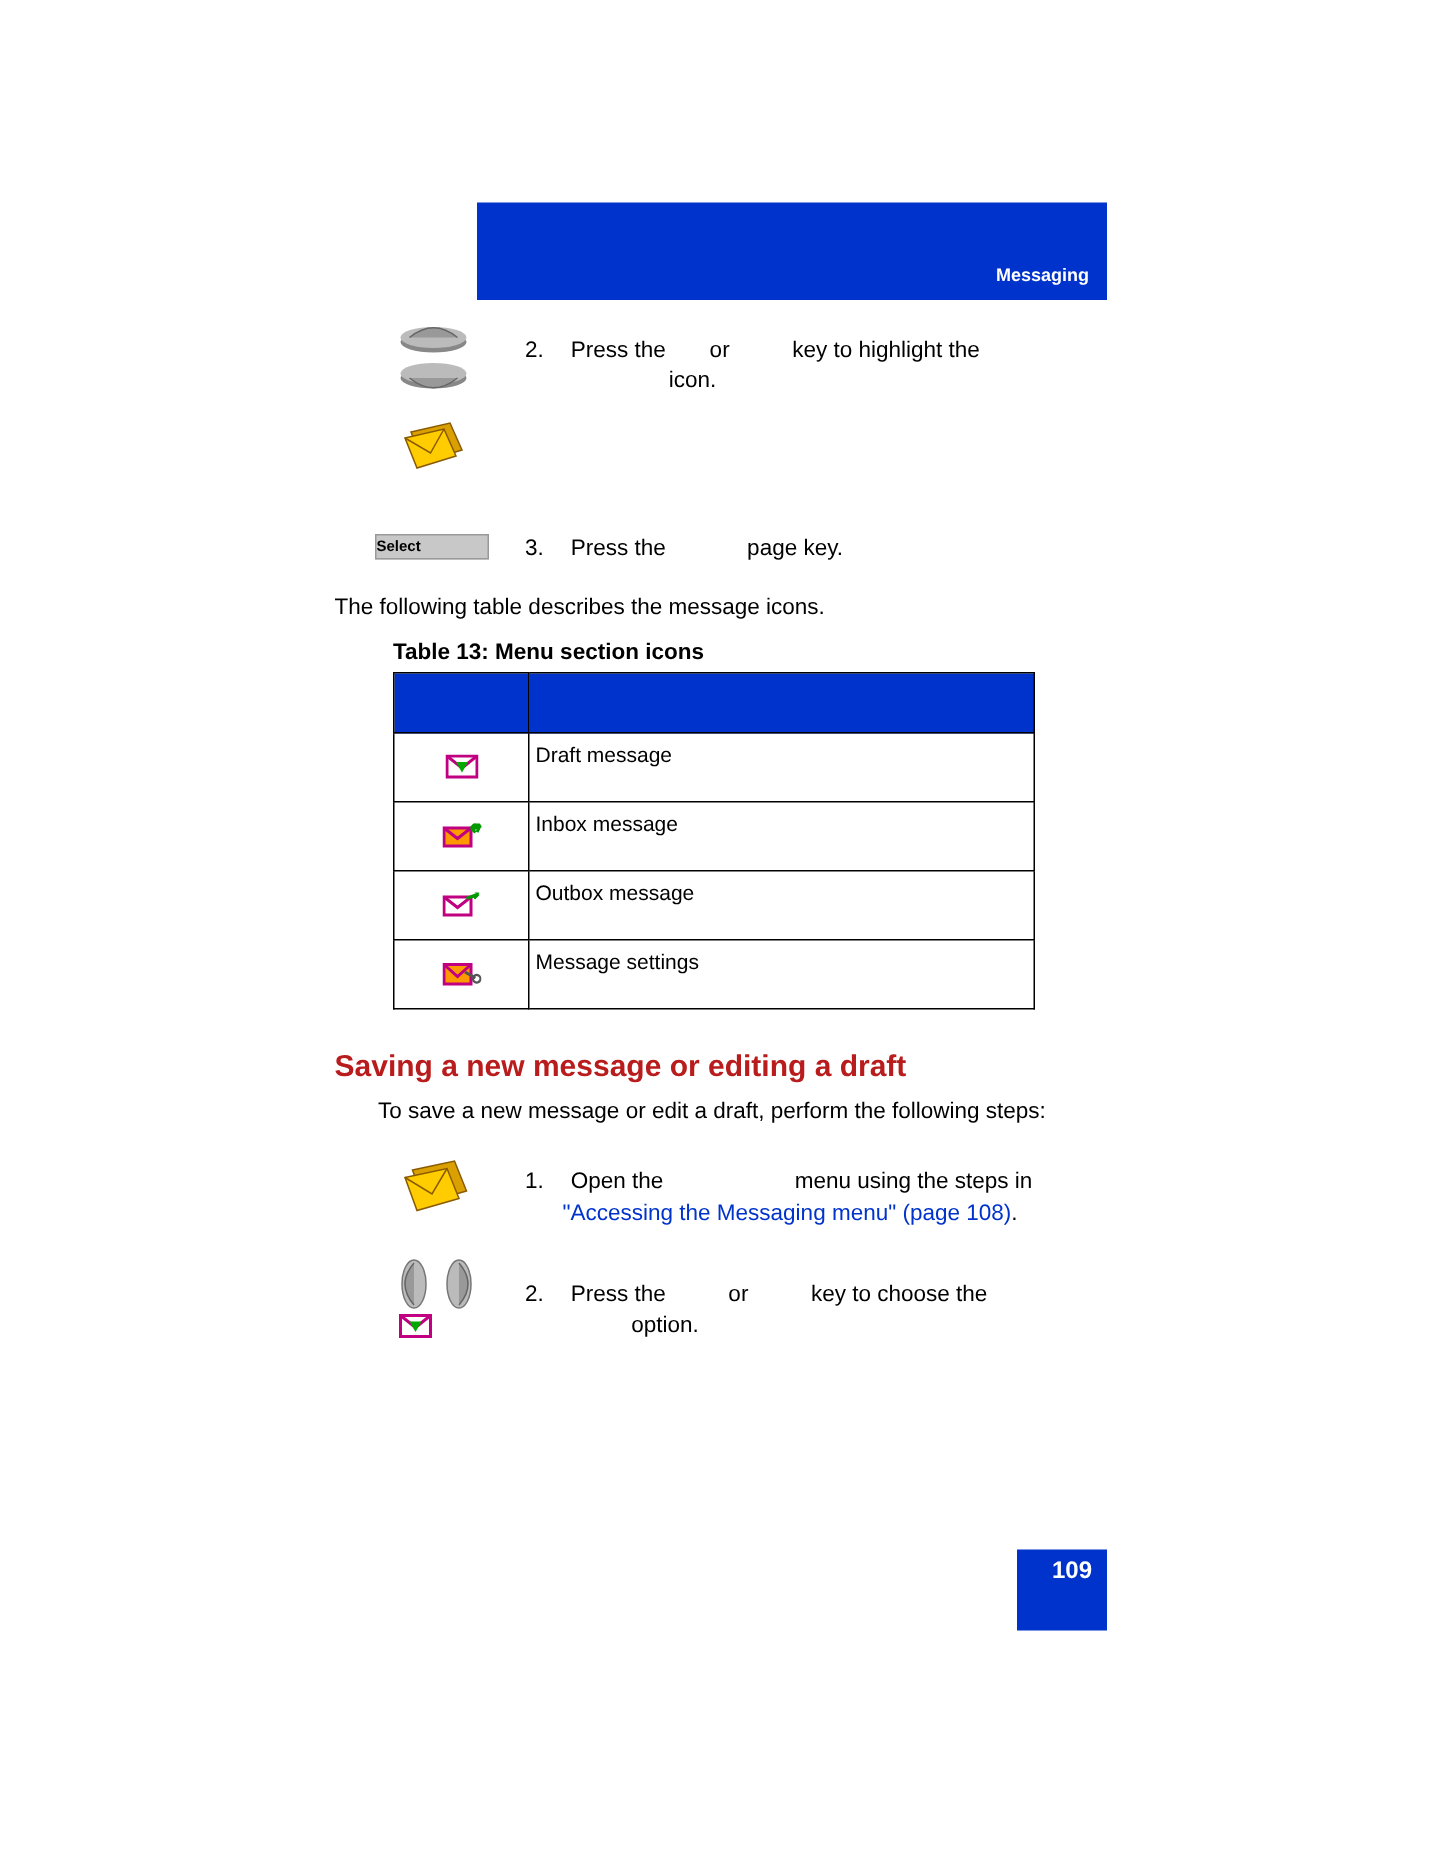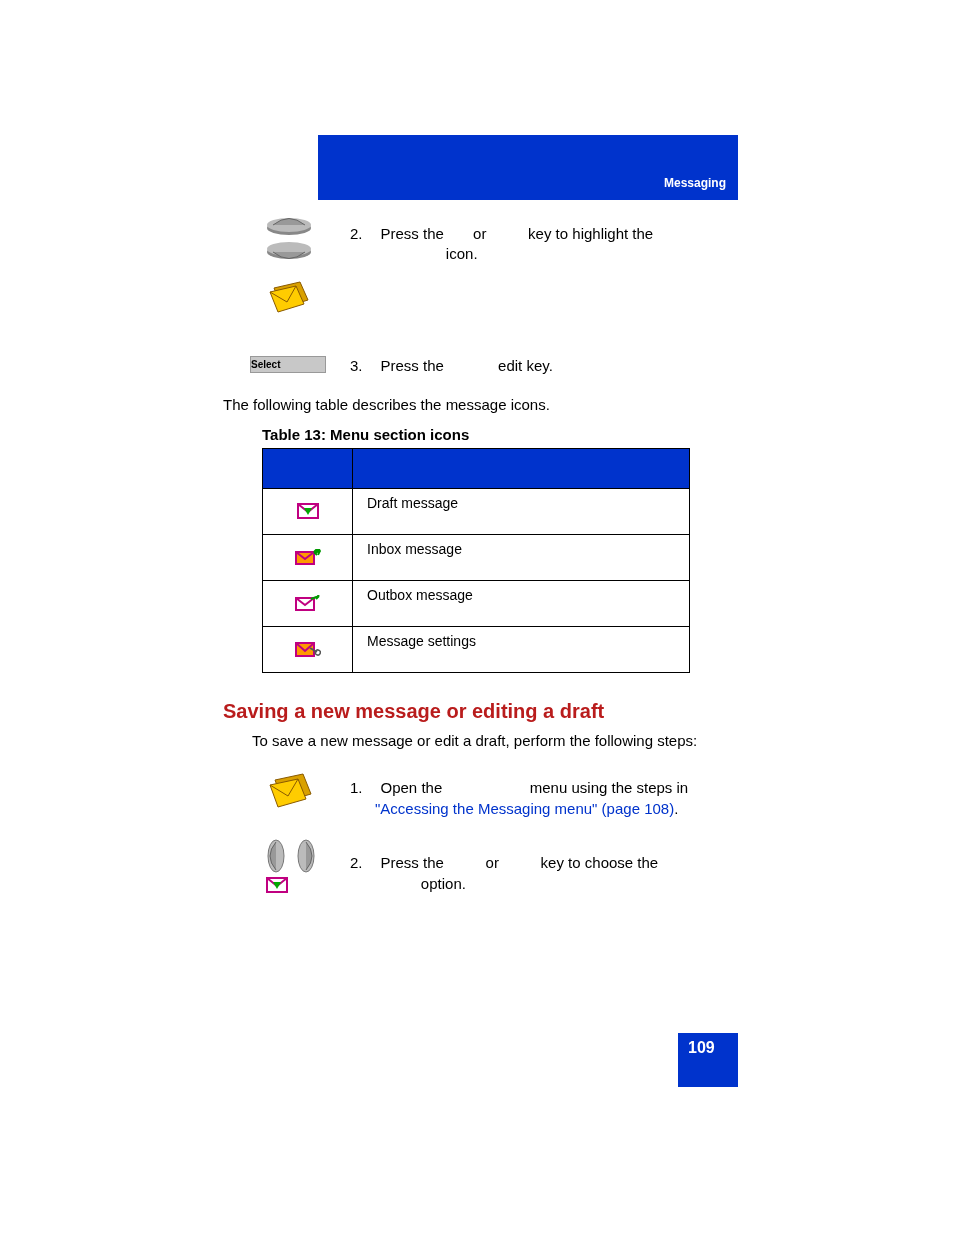--- a/index.html
+++ b/index.html
@@ -96,21 +96,21 @@
   }
   .icon-table th {
     background: #0033cc;
     height: 40px;
     border: 1px solid #000;
   }
   .icon-table td {
     border: 1px solid #000;
     height: 46px;
     font-size: 14px;
-    padding: 6px 14px;
+    padding: 6px 4px;
     vertical-align: top;
   }
   .icon-table td.icon-cell {
     width: 90px;
     text-align: center;
     vertical-align: middle;
     padding: 4px;
   }
 
   .section-heading {
@@ -168,21 +168,21 @@
     position: absolute;
     right: 216px;
     top: 1033px;
     width: 60px;
     height: 54px;
     background: #0033cc;
     color: #fff;
     font-weight: bold;
     font-size: 16px;
     padding: 6px 10px;
-    text-align: left;
+    text-align: right;
     font-family: "Trebuchet MS", Arial, sans-serif;
   }
 
   
   svg { display: inline-block; vertical-align: middle; }
 
   .num { display: inline-block; width: 18px; }
 </style>
 </head>
 <body>
@@ -231,21 +231,21 @@
   </div>
 
   <div class="select-btn">
     <span>Select</span>
   </div>
   <div class="step3-text">
     <span class="num">3.</span>
     &nbsp;
     <span>Press the</span>
     &nbsp;&nbsp;&nbsp;&nbsp;&nbsp;&nbsp;&nbsp;&nbsp;&nbsp;&nbsp;&nbsp;
-    <span>edit key.</span>
+    <span>page key.</span>
   </div>
 
   <div class="intro-line">The following table describes the message icons.</div>
 
   <div class="table-caption">Table 13: Menu section icons</div>
 
   <table class="icon-table">
     <tbody>
         <tr>
       <th></th>

